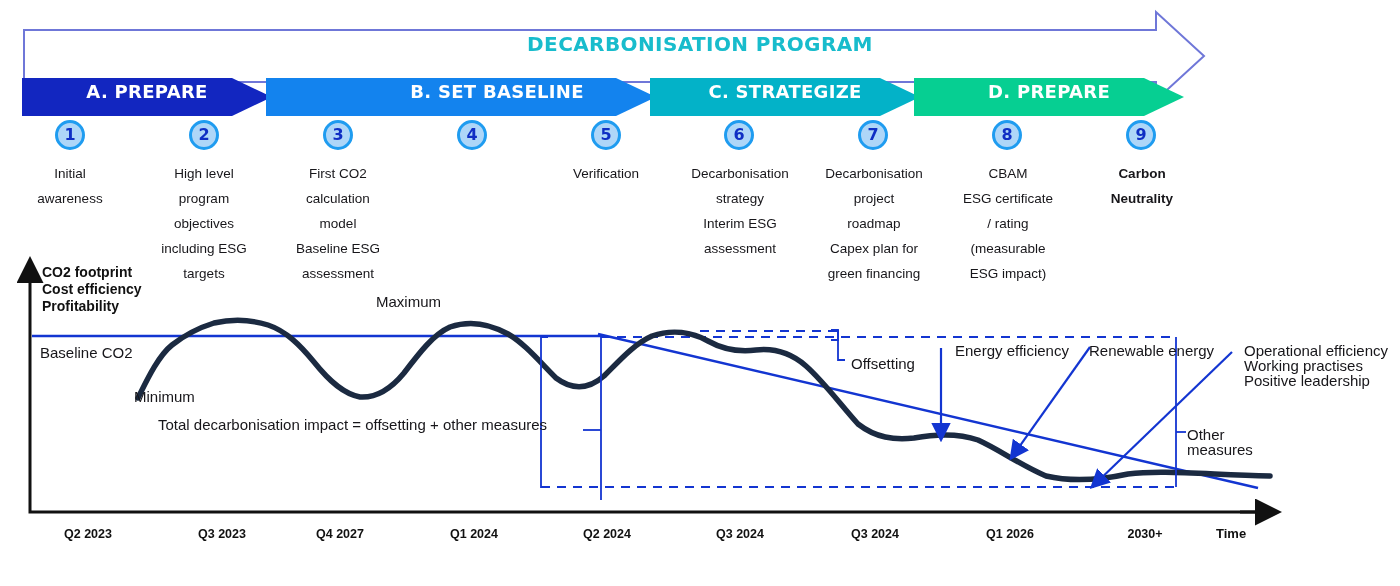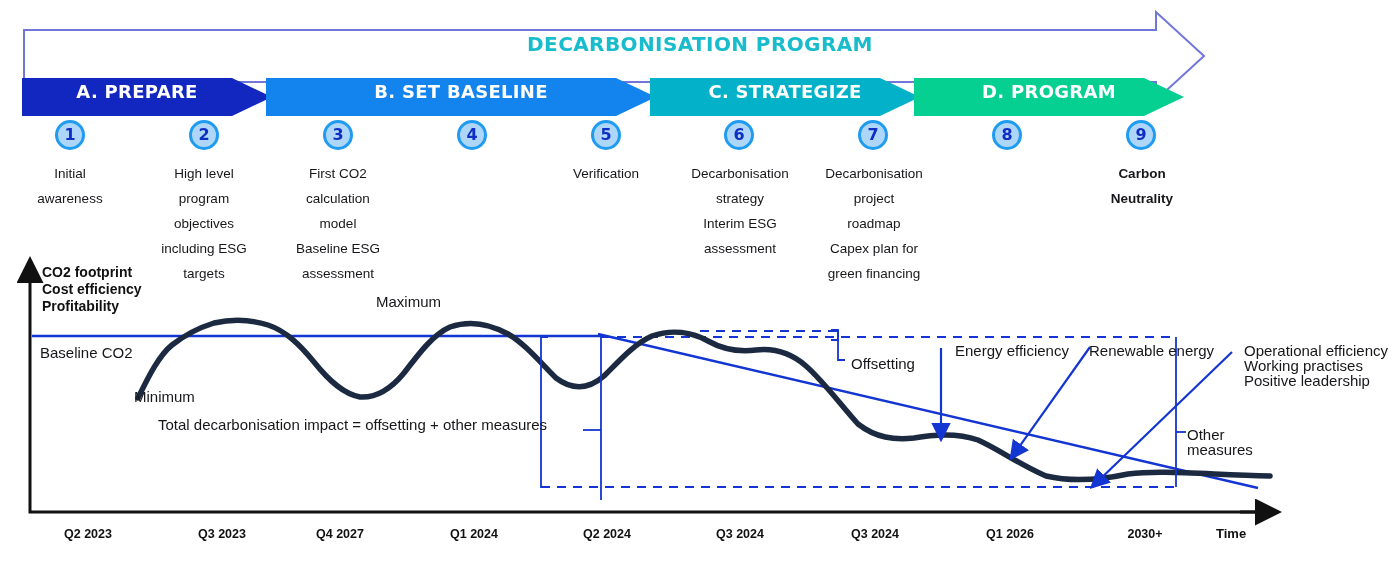--- a/index.html
+++ b/index.html
@@ -46,24 +46,24 @@
 
   <div class="banner-title">DECARBONISATION PROGRAM</div>
 
   <svg width="1400" height="50" style="position:absolute;left:0;top:72px;">
     <polygon points="22,6 232,6 272,25 232,44 22,44" fill="#1226c0"></polygon>
     <polygon points="266,6 616,6 656,25 616,44 266,44" fill="#1383ee"></polygon>
     <polygon points="650,6 880,6 920,25 880,44 650,44" fill="#03b2c8"></polygon>
     <polygon points="914,6 1144,6 1184,25 1144,44 914,44" fill="#06cf92"></polygon>
   </svg>
 
-  <div class="phase-label" style="left:12px;width:250px;">A. PREPARE</div>
-  <div class="phase-label" style="left:266px;width:390px;">B. SET BASELINE</div>
+  <div class="phase-label" style="left:22px;width:250px;">A. PREPARE</div>
+  <div class="phase-label" style="left:266px;width:390px;padding-left:36px;">B. SET BASELINE</div>
   <div class="phase-label" style="left:650px;width:270px;">C. STRATEGIZE</div>
-  <div class="phase-label" style="left:914px;width:270px;">D. PROGRAM</div>
+  <div class="phase-label" style="left:914px;width:270px;">D. PREPARE</div>
 
   <div class="step-circle" style="left:55px;top:120px;">1</div>
   <div class="step-circle" style="left:189px;top:120px;">2</div>
   <div class="step-circle" style="left:323px;top:120px;">3</div>
   <div class="step-circle" style="left:457px;top:120px;">4</div>
   <div class="step-circle" style="left:591px;top:120px;">5</div>
   <div class="step-circle" style="left:724px;top:120px;">6</div>
   <div class="step-circle" style="left:858px;top:120px;">7</div>
   <div class="step-circle" style="left:992px;top:120px;">8</div>
   <div class="step-circle" style="left:1126px;top:120px;">9</div>
@@ -83,20 +83,25 @@
   <div class="step-text" style="left:541px;top:161px;width:130px;">Verification</div>
   <div class="step-text" style="left:671px;top:161px;width:138px;">Decarbonisation
 strategy
 Interim ESG
 assessment</div>
   <div class="step-text" style="left:805px;top:161px;width:138px;">Decarbonisation
 project
 roadmap
 Capex plan for
 green financing</div>
+  <div class="step-text" style="left:943px;top:161px;width:130px;">CBAM
+ESG certificate
+/ rating
+(measurable
+ESG impact)</div>
   <div class="step-text bold" style="left:1077px;top:161px;width:130px;">Carbon
 Neutrality</div>
 
   <svg width="1400" height="586" style="position:absolute;left:0;top:0;">
     <defs>
       <marker id="arrHead" markerWidth="9" markerHeight="9" refX="7" refY="4.5" orient="auto">
         <path d="M0,0 L9,4.5 L0,9 z" fill="#111"></path>
       </marker>
       <marker id="arrBlue" markerWidth="9" markerHeight="9" refX="7" refY="4.5" orient="auto">
         <path d="M0,0 L9,4.5 L0,9 z" fill="#1335d1"></path>

